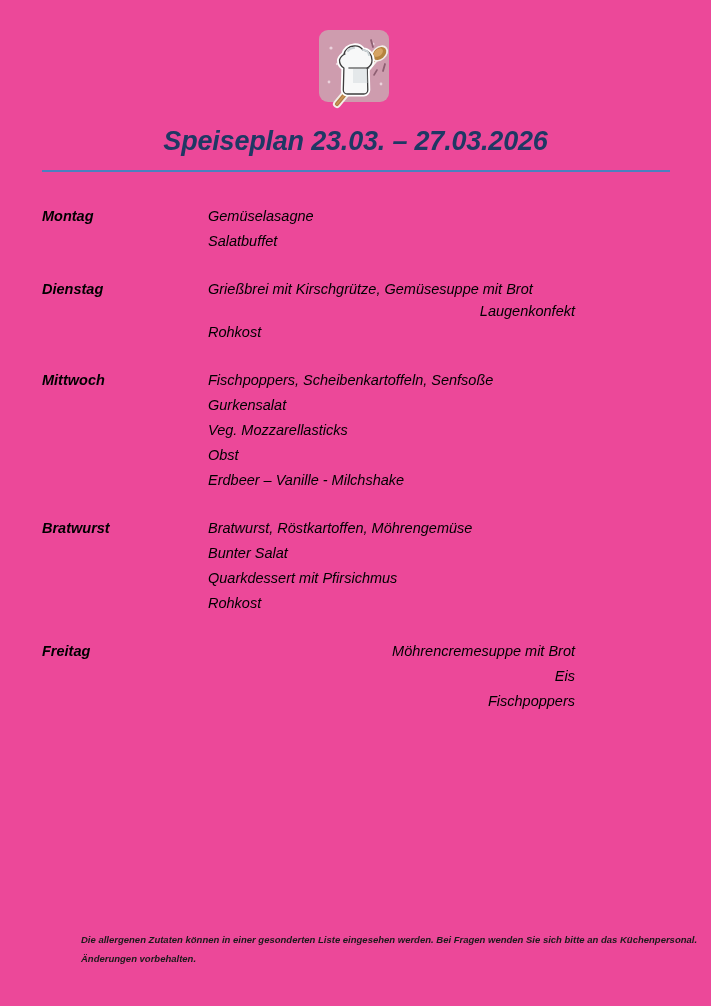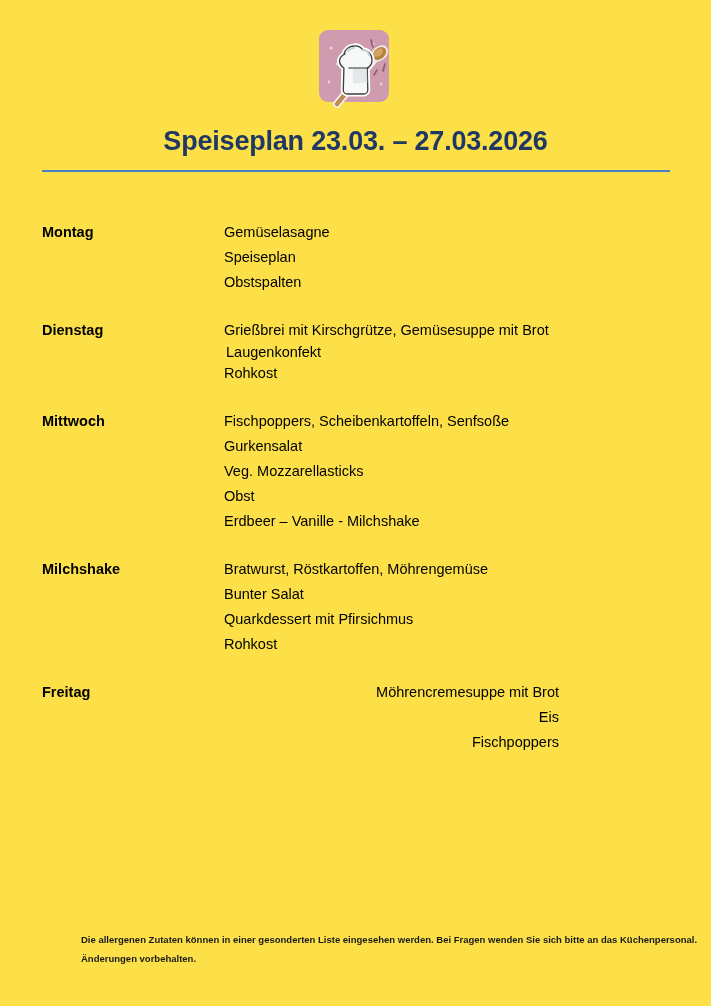--- a/index.html
+++ b/index.html
@@ -10,23 +10,24 @@
   }
   body {
     font-family: "Liberation Sans", sans-serif;
     color: #000000;
     -webkit-font-smoothing: antialiased;
   }
   .page {
     position: relative;
     width: 711px;
     height: 1006px;
-    background: #fde047;
+    background: #ec4899;
     overflow: hidden;
     box-sizing: border-box;
+    font-style: italic;
   }
 
   
   .logo-wrap {
     position: absolute;
     left: 0;
     top: 24px;
     width: 711px;
     text-align: center;
     line-height: 0;
@@ -79,35 +80,36 @@
     position: absolute;
     left: 42px;
     top: 0;
     font-size: 14.5px;
     font-weight: bold;
     line-height: 25px;
     color: #000000;
     white-space: nowrap;
   }
   .dishes {
-    margin: 16px;
+    margin: 0;
     padding: 0 0 0 208px;
     list-style: none;
   }
   .dish {
     font-size: 14.5px;
     font-weight: normal;
     line-height: 25px;
     color: #000000;
     white-space: nowrap;
   }
   
   .dish.tight {
     line-height: 18px;
     padding-left: 2px;
+    text-align: right;
   }
 
   
   .footer {
     position: absolute;
     left: 42px;
     top: 930px;
     width: 640px;
     margin-left: 39px;
   }
@@ -186,22 +188,21 @@
 
   <div class="title">Speiseplan 23.03. – 27.03.2026</div>
   <div class="title-rule"></div>
 
   <div class="menu">
 
     <div class="day-block">
       <div class="day-name">Montag</div>
       <ul class="dishes">
         <li class="dish">Gemüselasagne</li>
-        <li class="dish">Speiseplan</li>
-        <li class="dish">Obstspalten</li>
+        <li class="dish">Salatbuffet</li>
       </ul>
     </div>
 
     <div class="day-block">
       <div class="day-name">Dienstag</div>
       <ul class="dishes">
         <li class="dish">Grießbrei mit Kirschgrütze, Gemüsesuppe mit Brot</li>
         <li class="dish tight">Laugenkonfekt</li>
         <li class="dish">Rohkost</li>
       </ul>
@@ -212,21 +213,21 @@
       <ul class="dishes">
         <li class="dish">Fischpoppers, Scheibenkartoffeln, Senfsoße</li>
         <li class="dish">Gurkensalat</li>
         <li class="dish">Veg. Mozzarellasticks</li>
         <li class="dish">Obst</li>
         <li class="dish">Erdbeer – Vanille - Milchshake</li>
       </ul>
     </div>
 
     <div class="day-block">
-      <div class="day-name">Milchshake</div>
+      <div class="day-name">Bratwurst</div>
       <ul class="dishes">
         <li class="dish">Bratwurst, Röstkartoffen, Möhrengemüse</li>
         <li class="dish">Bunter Salat</li>
         <li class="dish">Quarkdessert mit Pfirsichmus</li>
         <li class="dish">Rohkost</li>
       </ul>
     </div>
 
     <div class="day-block">
       <div class="day-name">Freitag</div>

